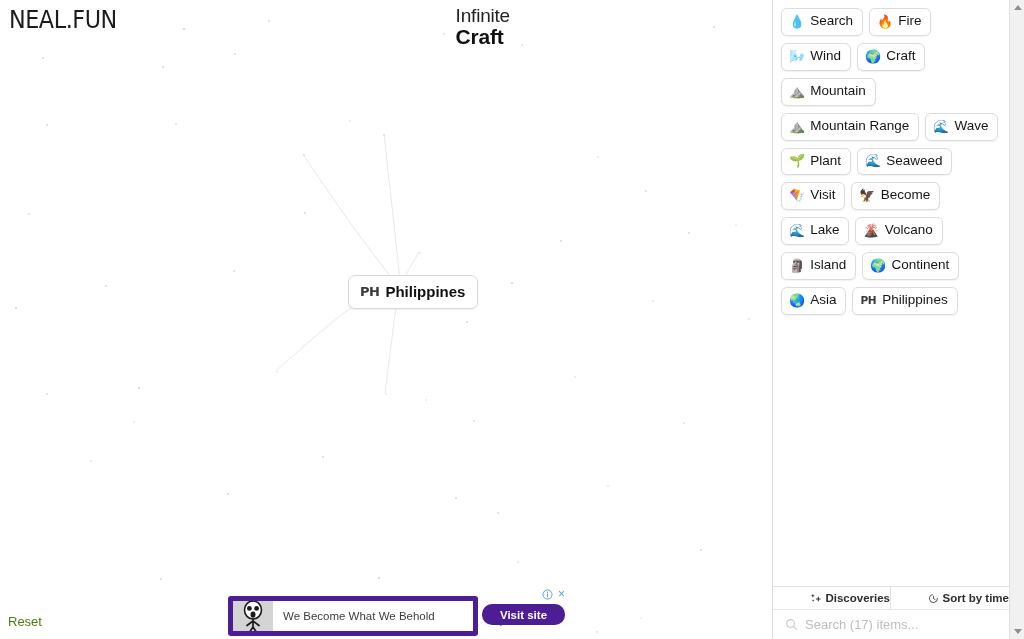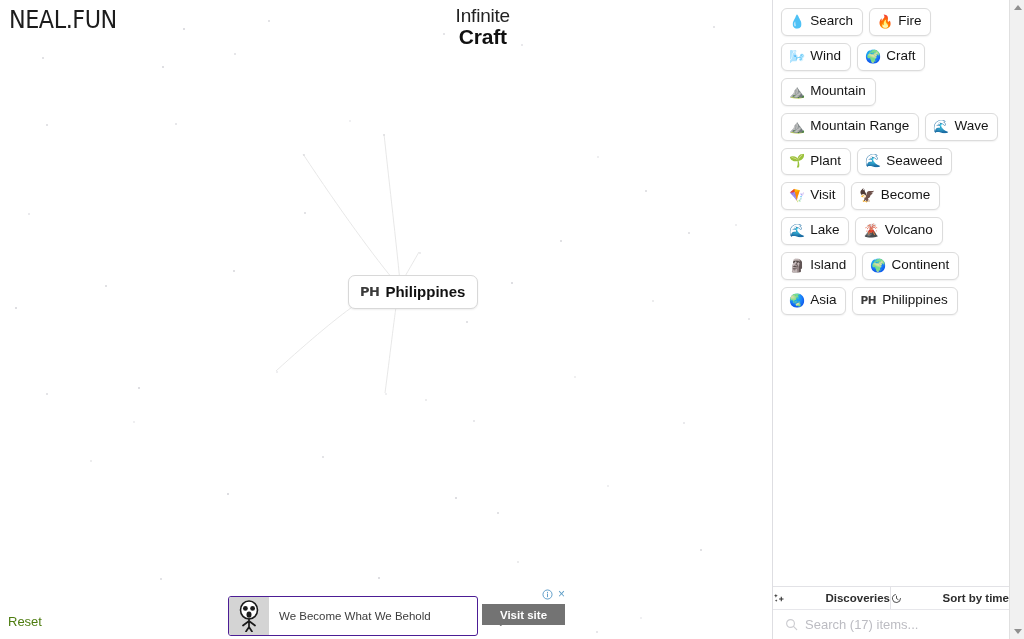--- a/index.html
+++ b/index.html
@@ -36,21 +36,21 @@
     letter-spacing: -0.5px;
     color: #1c1c1c;
     transform: scaleX(0.93);
     transform-origin: left center;
     user-select: none;
   }
 
   
   #game-title {
     position: absolute; right: 262px; top: 6px;
-    text-align: center;
+    text-align: left;
     line-height: 1.0;
     user-select: none;
   }
   #game-title .t-line1 {
     display: block;
     font-size: 19px;
     font-weight: 300;
     color: #232323;
     letter-spacing: -0.2px;
   }
@@ -148,21 +148,21 @@
 
   
   #sidebar-tabs {
     display: flex;
     border-top: 1px solid #e2e2e6;
     height: 23px;
     flex: 0 0 auto;
   }
   .sb-tab {
     flex: 1 1 50%;
-    display: flex; align-items: center; justify-content: space-between;
+    display: flex; align-items: center; justify-content: flex-end;
     gap: 4px;
     font-size: 11.5px;
     font-weight: 700;
     color: #2d2d2d;
     cursor: pointer;
     user-select: none;
   }
   .sb-tab:first-child { border-right: 1px solid #e2e2e6; }
   .sb-tab .tico { display:inline-flex; width:11px; height:11px; }
   .sb-tab .tico svg { width: 11px; height: 11px; display: block; }
@@ -203,21 +203,21 @@
   
   #ad-banner {
     position: absolute;
     left: 228px; bottom: 1px;
     width: 341px; height: 40px;
   }
   #ad-inner {
     position: absolute; left: 0; top: 0;
     width: 250px; height: 40px;
     background: #ffffff;
-    border: 1px solid #4c1d95;
+    border: 5px solid #4c1d95;
     border-radius: 3px;
     display: flex; align-items: center;
     overflow: hidden;
   }
   #ad-thumb {
     flex: 0 0 auto;
     width: 40px; height: 38px;
     background: #d4d4d4;
     display: flex; align-items: center; justify-content: center;
   }
@@ -228,24 +228,24 @@
     font-size: 11.5px;
     color: #3d3d3d;
     white-space: nowrap;
     overflow: hidden;
     text-overflow: ellipsis;
   }
   #ad-cta {
     position: absolute;
     left: 254px; top: 8px;
     width: 83px; height: 21px;
-    background: #737373;
+    background: #4c1d95;
     color: #fff;
     border: 0;
-    border-radius: 0;
+    border-radius: 10px;
     font-family: "Liberation Sans", sans-serif;
     font-size: 11.5px;
     font-weight: 700;
     cursor: pointer;
   }
   #ad-controls {
     position: absolute;
     left: 314px; top: -8px;
     display: flex; align-items: center; gap: 5px;
   }

